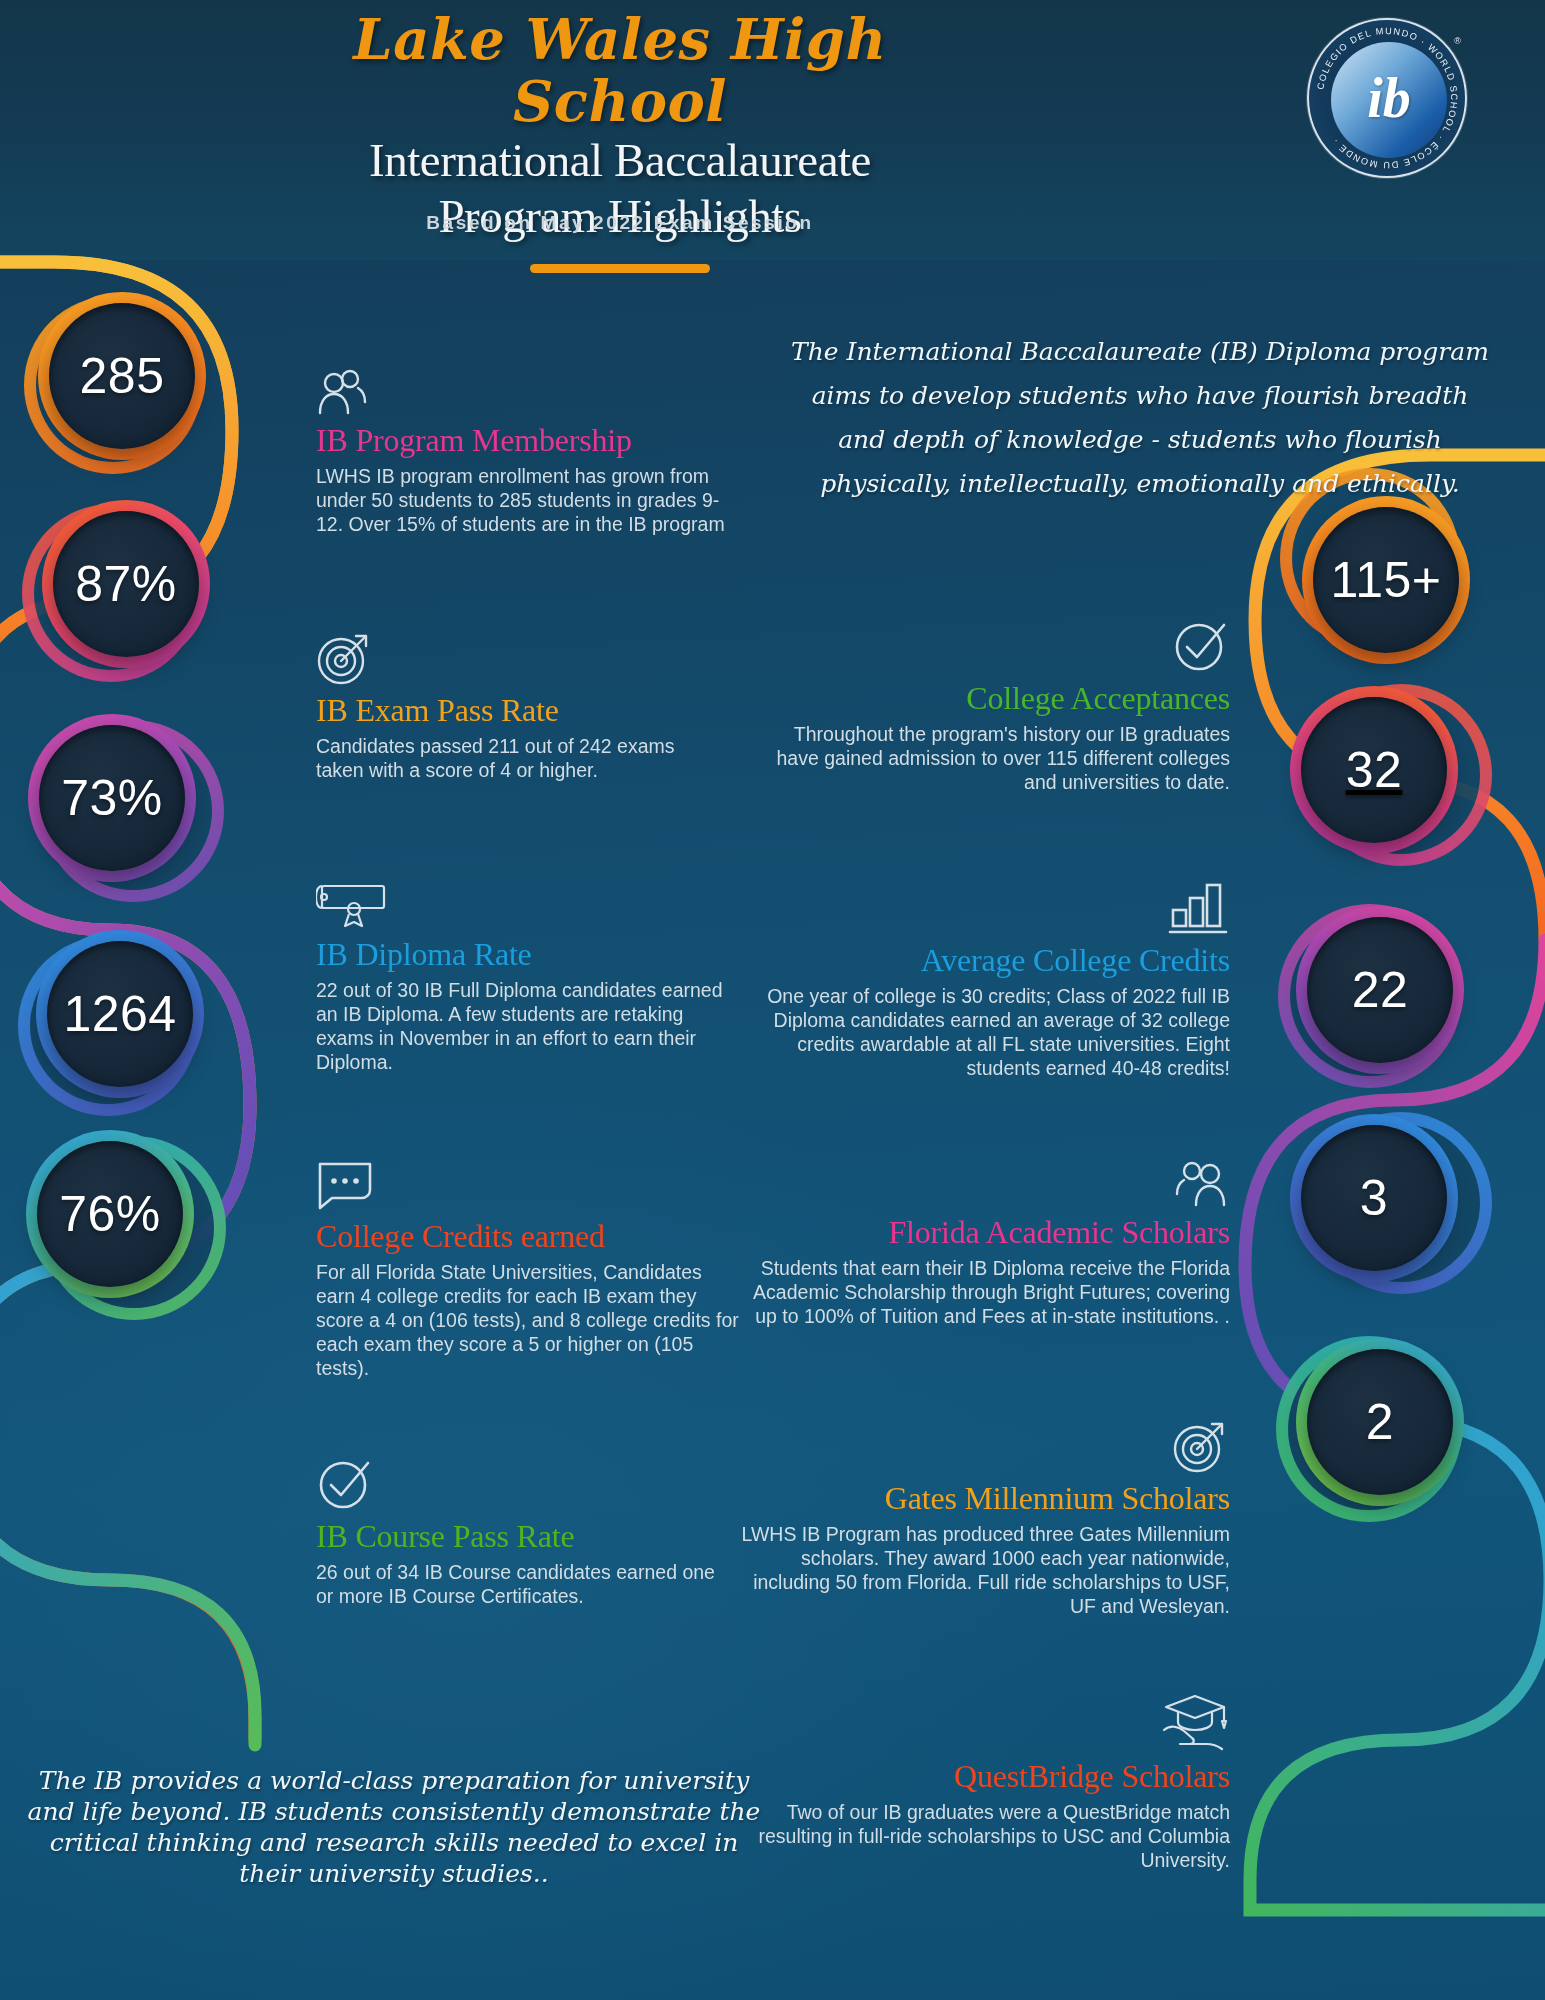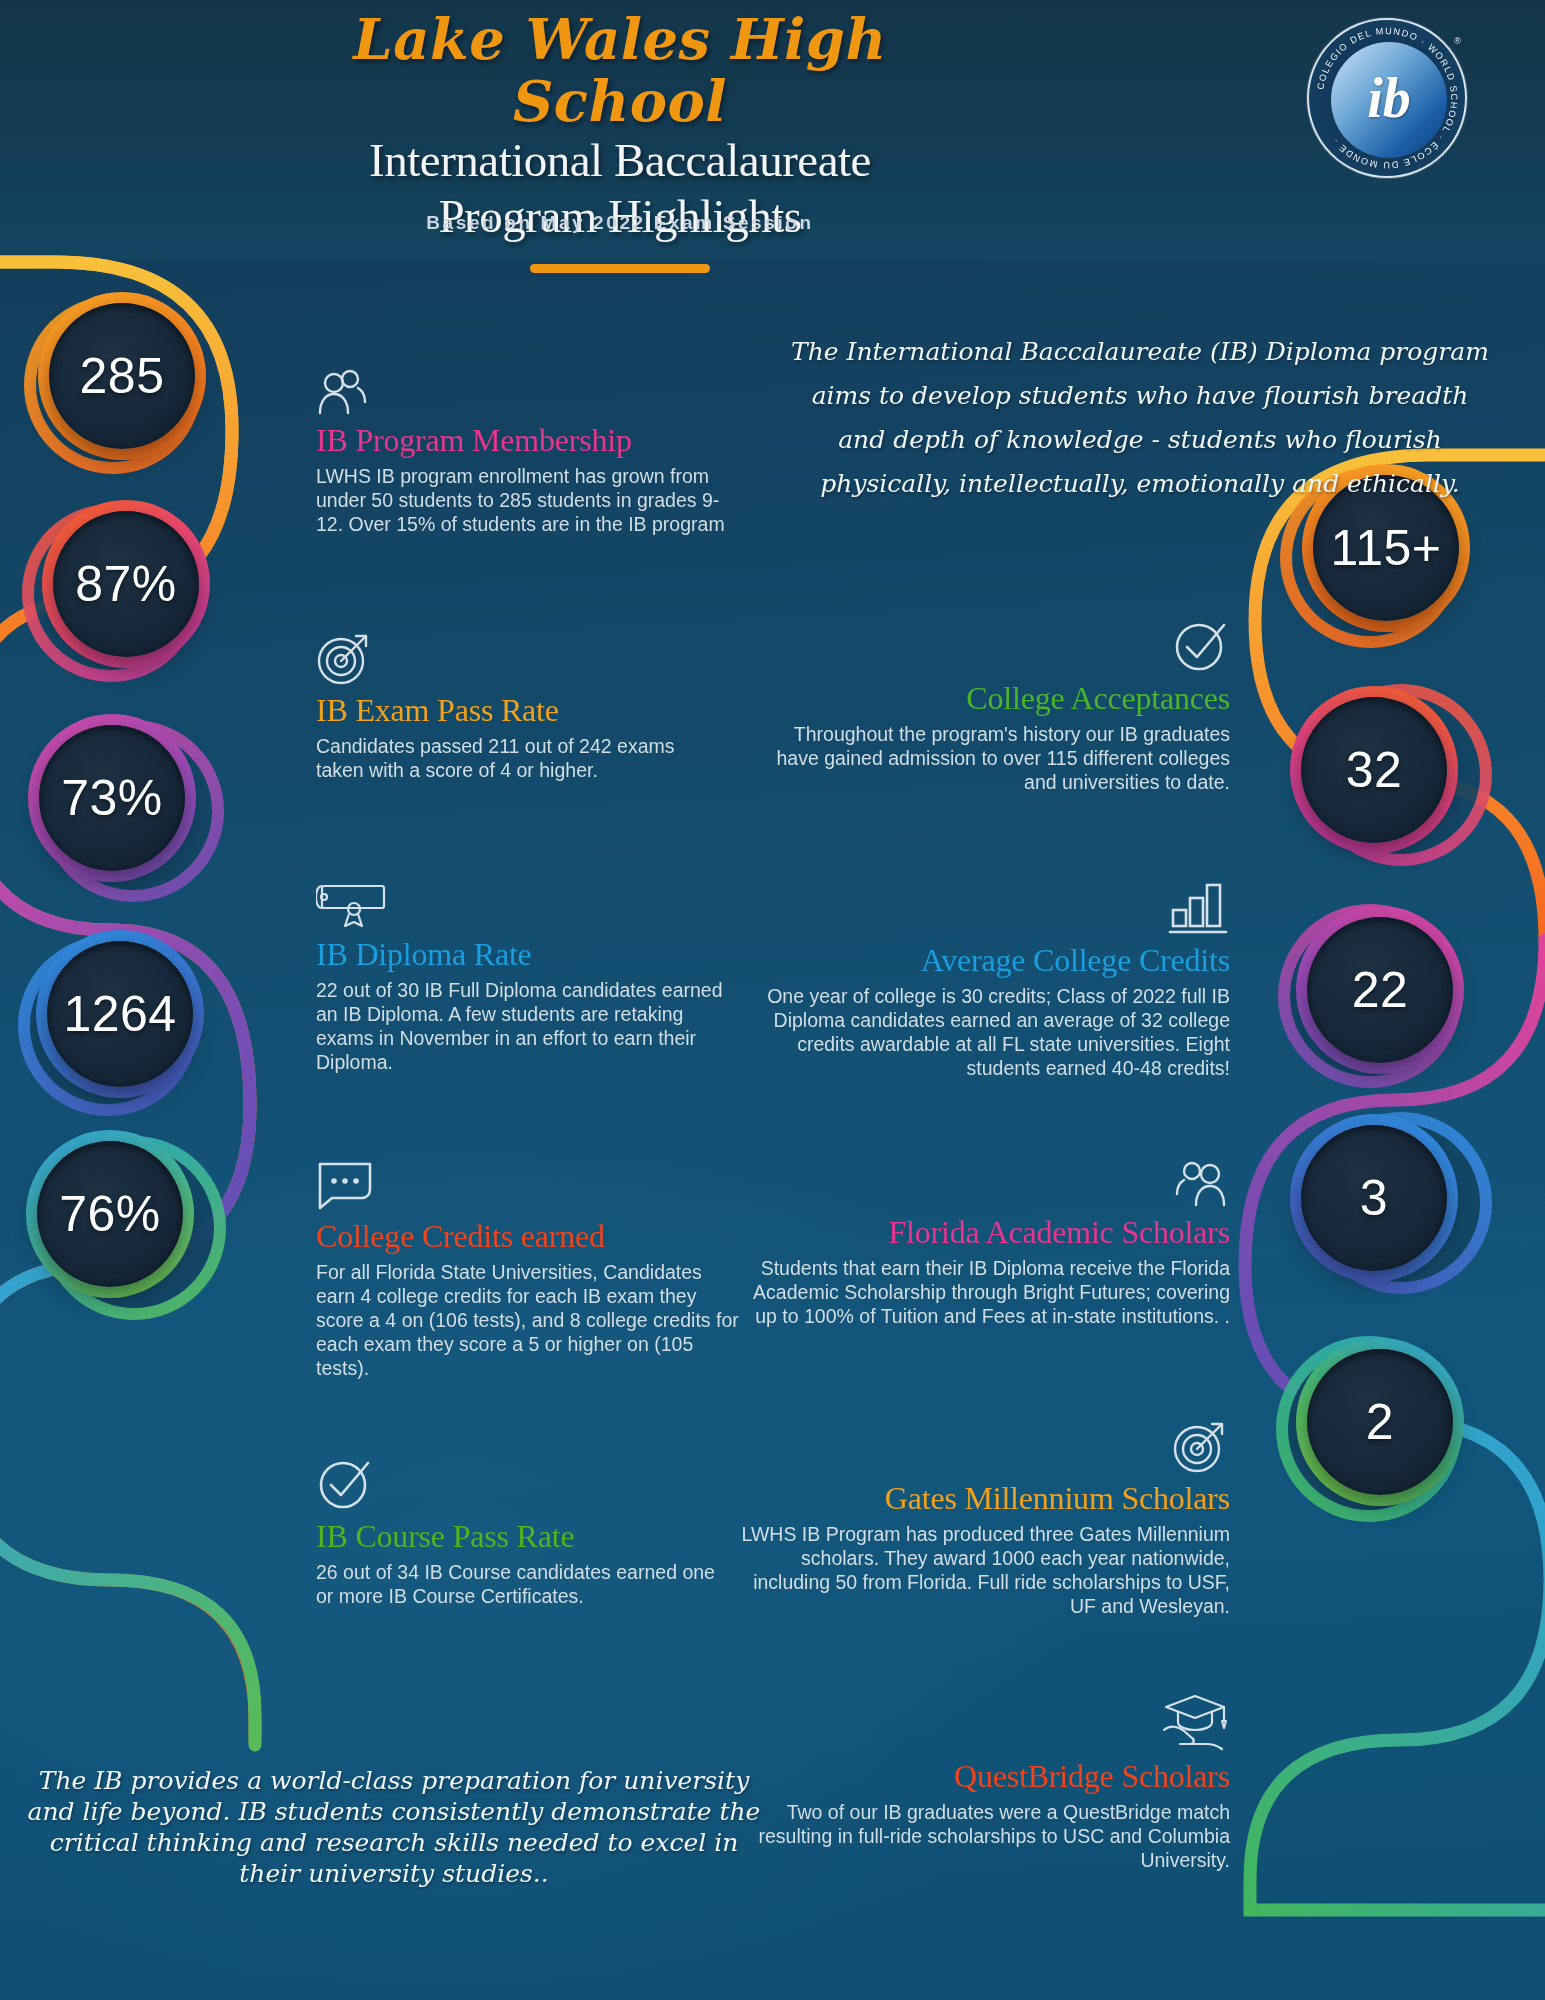--- a/index.html
+++ b/index.html
@@ -380,29 +380,29 @@
   <div class="ghost-ring" style="left:42px; top:1136px; width:184px; height:184px; border:12px solid transparent;
       background: linear-gradient(#134564,#134564) padding-box, linear-gradient(150deg,#2bb0c9,#57bb5a) border-box;"></div>
   <div class="stat-circle" style="left:26px; top:1130px; width:168px; height:168px;">
     <div class="ringwrap" style="background: linear-gradient(150deg,#2e9fe0 0%,#45b595 50%,#7ac943 100%);"></div>
     <div class="disc"></div>
     <div class="val">76%</div>
   </div>
 
   <div class="ghost-ring" style="left:1280px; top:468px; width:180px; height:180px; border:12px solid transparent;
       background: linear-gradient(#134564,#134564) padding-box, linear-gradient(200deg,#f8a424,#f4671f) border-box;"></div>
-  <div class="stat-circle" style="left:1302px; top:464px; width:168px; height:168px;align-items:center;">
+  <div class="stat-circle" style="left:1302px; top:496px; width:168px; height:168px;align-items:center;">
     <div class="ringwrap" style="background: linear-gradient(200deg,#f8a424 0%,#f4671f 100%);"></div>
     <div class="disc"></div>
     <div class="val">115+</div>
   </div>
 
   <div class="ghost-ring" style="left:1310px; top:684px; width:182px; height:182px; border:12px solid transparent;
       background: linear-gradient(#134564,#134564) padding-box, linear-gradient(210deg,#ef5a3a,#c23aa2) border-box;"></div>
-  <div class="stat-circle" style="left:1290px; top:686px; width:168px; height:168px;">
+  <div class="stat-circle" style="left:1290px; top:686px; width:168px; height:168px;text-decoration:underline;">
     <div class="ringwrap" style="background: linear-gradient(205deg,#f4621f 0%,#e0427e 50%,#b93aa8 100%);"></div>
     <div class="disc"></div>
     <div class="val">32</div>
   </div>
 
   <div class="ghost-ring" style="left:1278px; top:904px; width:184px; height:184px; border:12px solid transparent;
       background: linear-gradient(#134564,#134564) padding-box, linear-gradient(210deg,#e0449a,#6a4fb5) border-box;"></div>
   <div class="stat-circle" style="left:1296px; top:906px; width:168px; height:168px;">
     <div class="ringwrap" style="background: linear-gradient(210deg,#e0449a 0%,#a14bb8 55%,#6a4fb5 100%);"></div>
     <div class="disc"></div>

